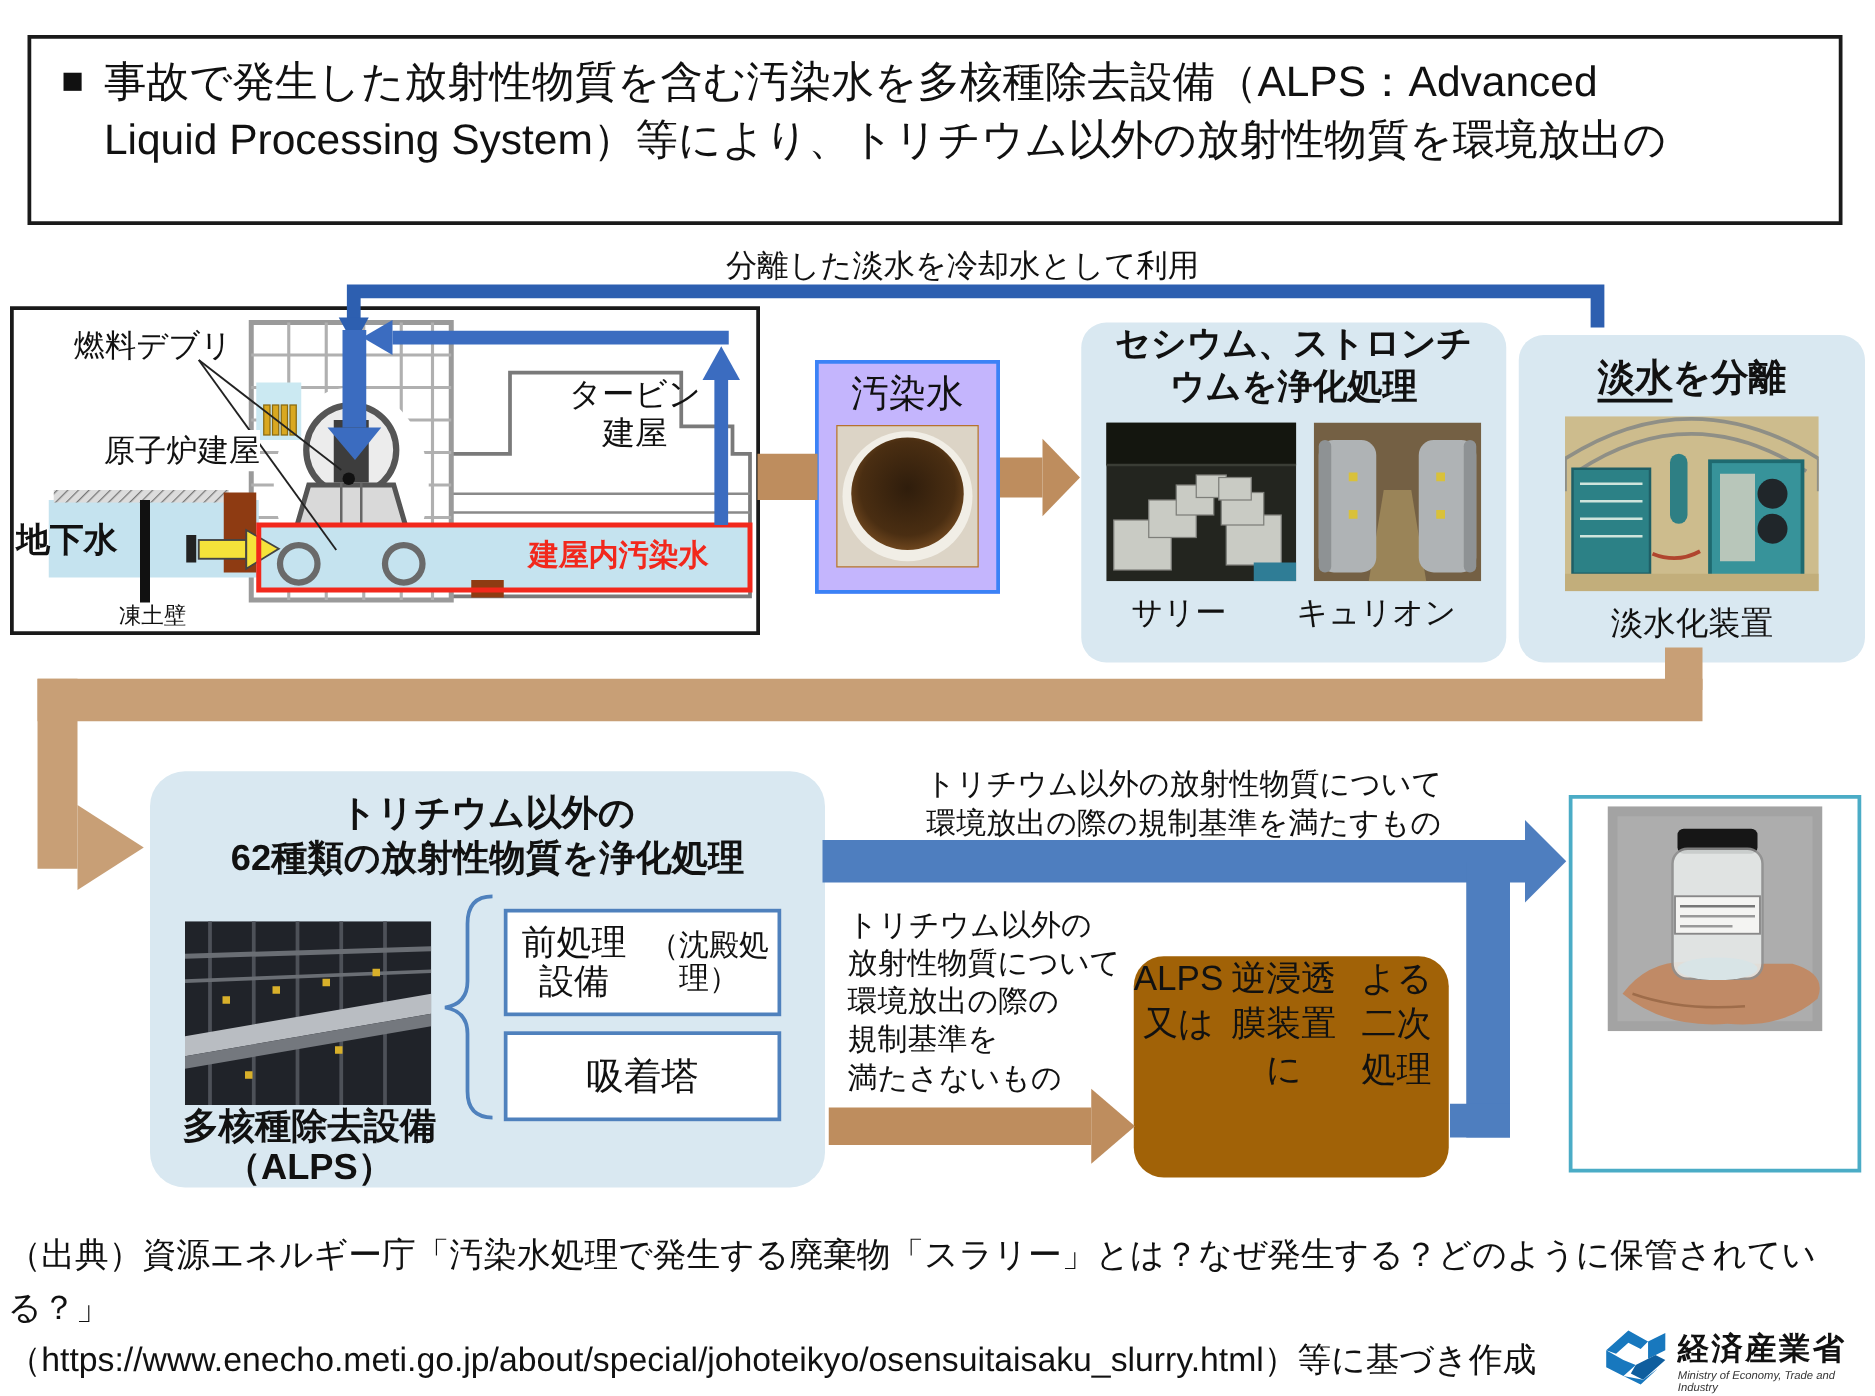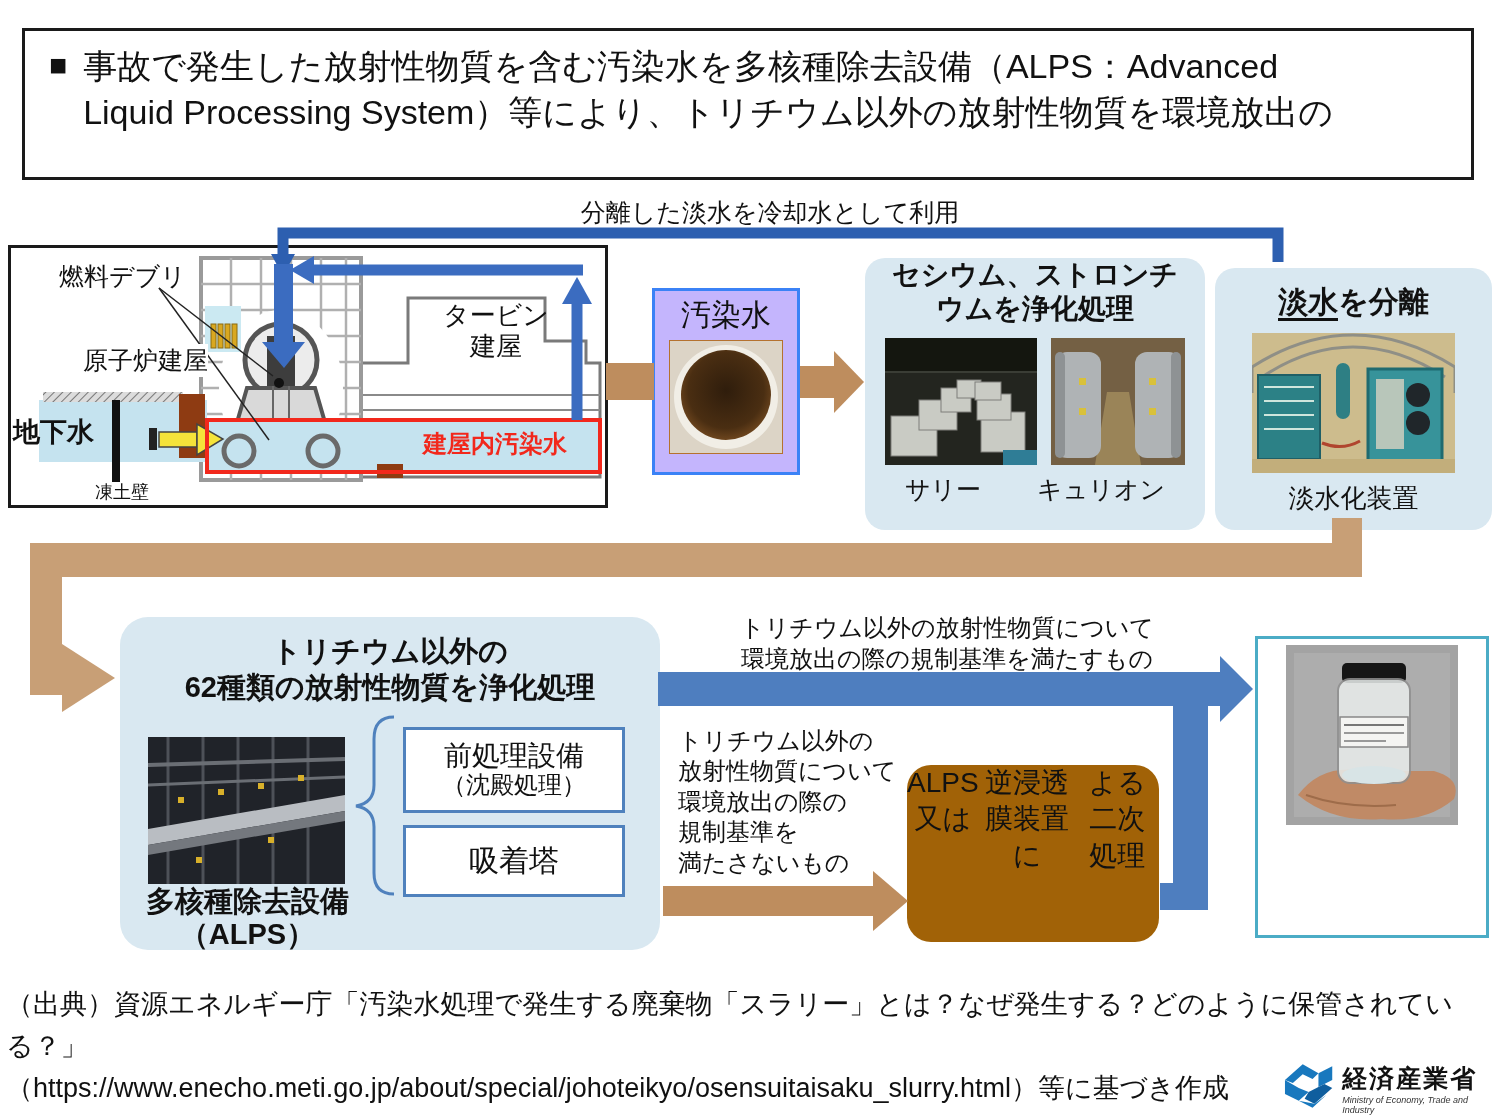--- a/index.html
+++ b/index.html
@@ -5,21 +5,21 @@
   body{margin:0;background:#fff}
   .canvas{position:relative;width:1500px;height:1117px;background:#fff;
           font-family:"Liberation Sans",sans-serif;color:#111;overflow:hidden}
   .abs{position:absolute;box-sizing:border-box}
   .header-box{left:22px;top:28px;width:1452px;height:152px;border:3px solid #1a1a1a;
               padding:12px 18px 0 14px;font-size:34px;line-height:1.36;display:flex;z-index:2}
   .header-bullet{margin:2px 16px 0 10px;font-size:30px}
   .panel{background:#D9E8F1;border-radius:20px;z-index:2}
   .panel-title{font-weight:bold;text-align:center}
   .photo-label{text-align:center;font-size:25px}
-  .whitebox{background:#fff;border:3px solid #4F81BD;display:flex;flex-direction:column;
+  .whitebox{background:#fff;border:3px solid #4F81BD;display:flex;
             align-items:center;justify-content:center;text-align:center}
   .lbl{position:absolute;white-space:nowrap}
   svg{display:block}
   .connectors{position:absolute;left:0;top:0;z-index:5;pointer-events:none}
 </style>
 </head>
 <body>
 
 <div class="canvas">
 
@@ -102,21 +102,21 @@
 
       <rect x="196" y="172" width="393" height="52" fill="none" stroke="#F2281C" stroke-width="4"></rect>
 
       <line x1="148" y1="40" x2="262" y2="128" stroke="#222" stroke-width="1.5"></line>
       <line x1="148" y1="40" x2="258" y2="192" stroke="#222" stroke-width="1.5"></line>
     </svg>
     <div class="lbl" style="left:48px;top:12px;font-size:25px">燃料デブリ</div>
     <div class="lbl" style="left:72px;top:96px;font-size:25px;background:#fff">原子炉建屋</div>
     <div class="lbl" style="left:2px;top:166px;font-size:27px;font-weight:bold">地下水</div>
     <div class="lbl" style="left:84px;top:232px;font-size:18px">凍土壁</div>
-    <div class="lbl" style="left:408px;top:52px;width:154px;text-align:center;font-size:26px;line-height:1.2">
+    <div class="lbl" style="left:420px;top:52px;width:154px;text-align:center;font-size:26px;line-height:1.2">
       <div>タービン</div>
       <div>建屋</div>
     </div>
     <div class="lbl" style="left:412px;top:180px;font-size:24px;font-weight:bold;color:#F2281C">建屋内汚染水</div>
   </div>
 
   <div class="abs" style="left:652px;top:288px;width:148px;height:187px;background:#c4b5fd;
        border:3px solid #3b82f6;z-index:2;text-align:center">
     <div style="font-size:30px;margin-top:4px">汚染水</div>
     <svg width="114" height="114" viewBox="0 0 114 114" style="margin:4px auto 0">

